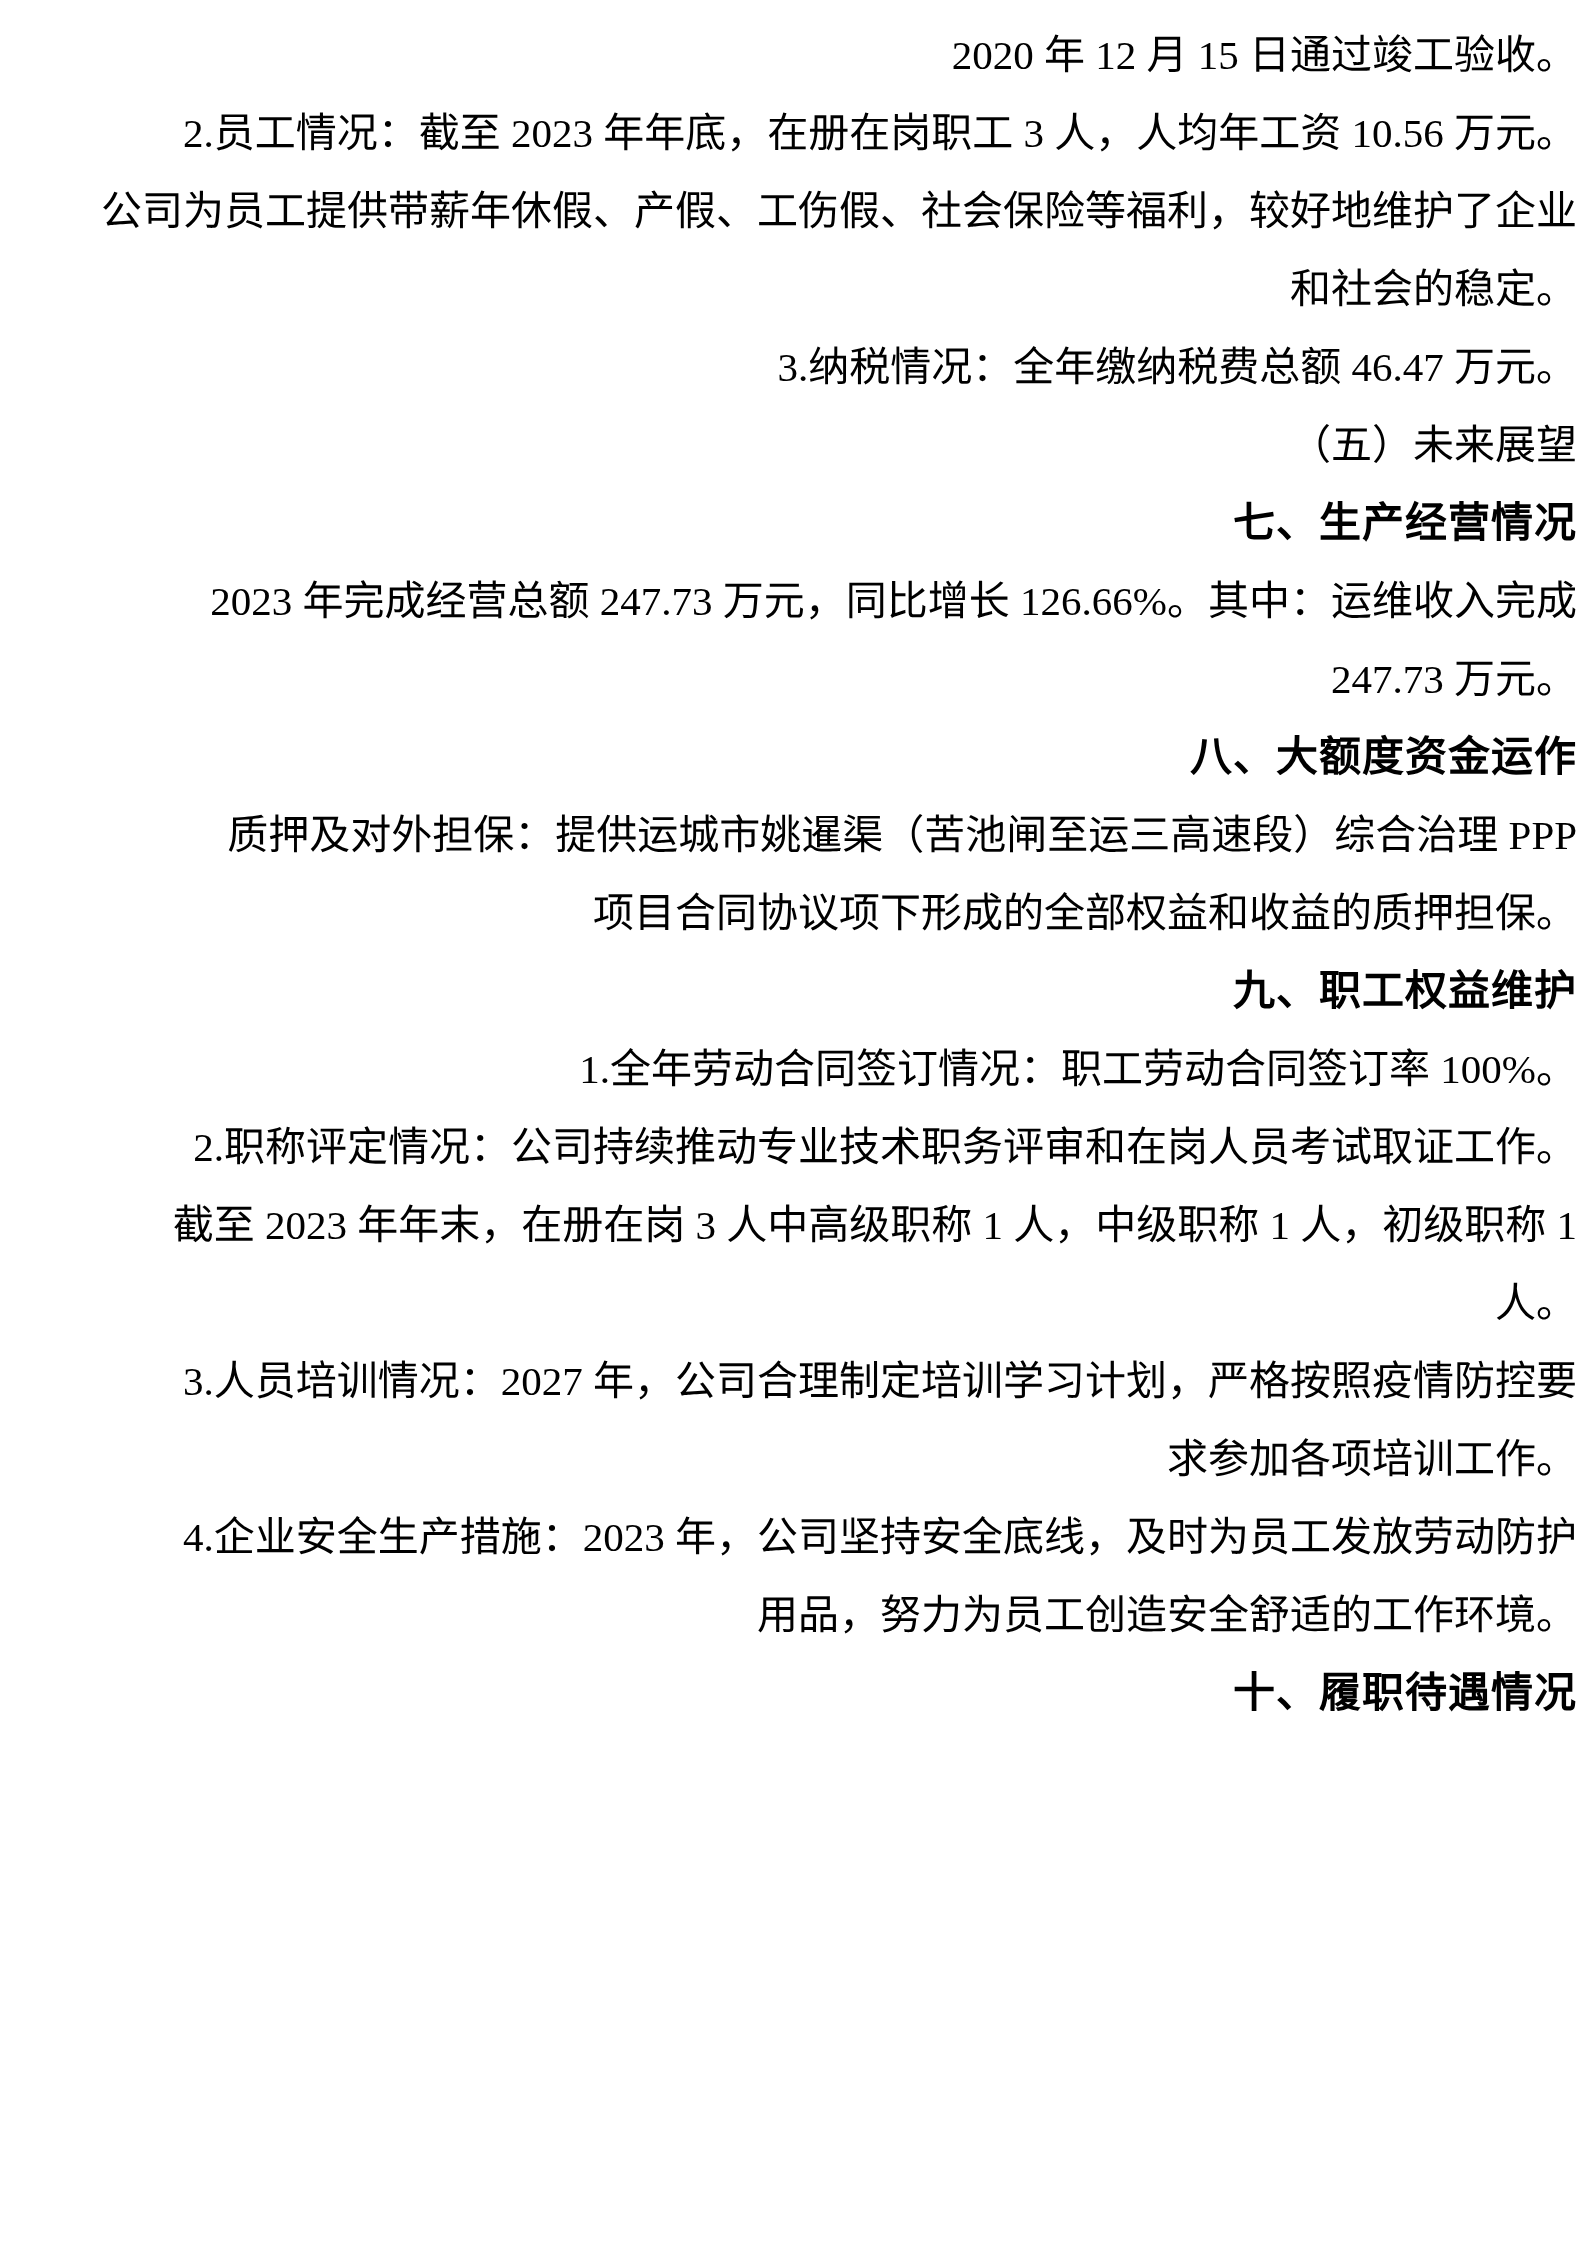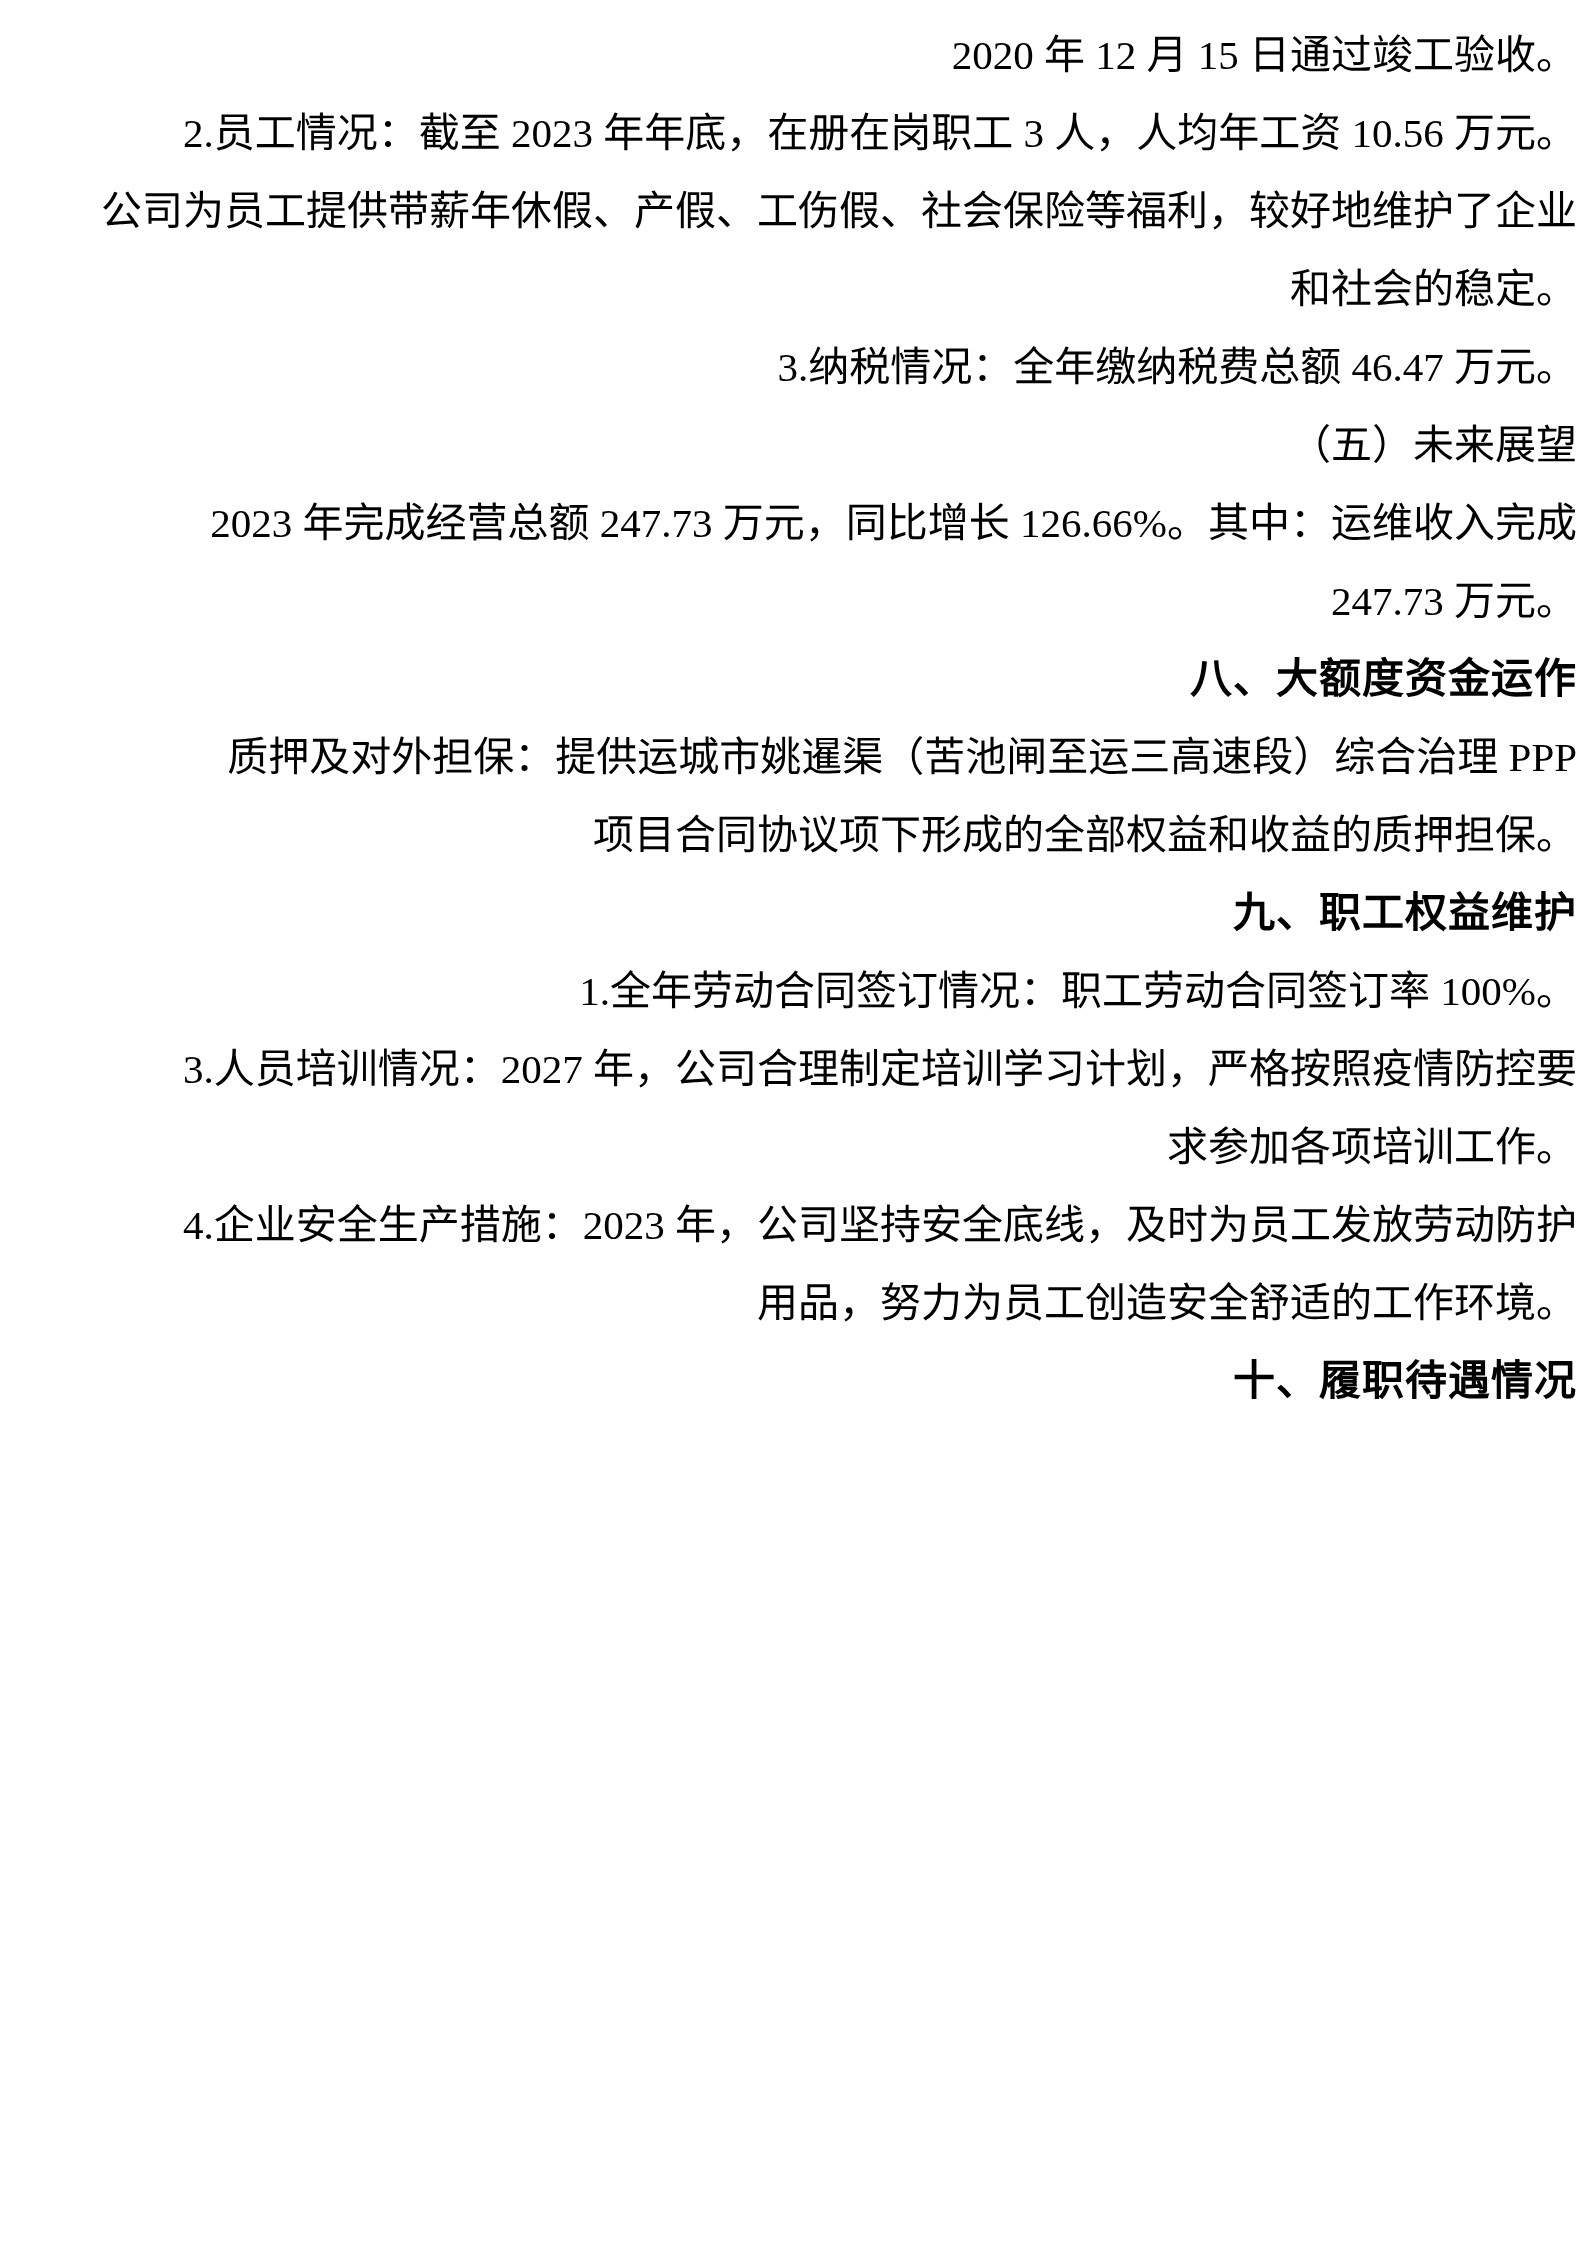--- a/index.html
+++ b/index.html
@@ -47,21 +47,23 @@
   }
 </style>
 </head>
 <body>
 
 <div class="page">
   <p class="para-noindent">2020 年 12 月 15 日通过竣工验收。</p>
   <p class="para">2.员工情况：截至 2023 年年底，在册在岗职工 3 人，人均年工资 10.56 万元。公司为员工提供带薪年休假、产假、工伤假、社会保险等福利，较好地维护了企业和社会的稳定。</p>
   <p class="para">3.纳税情况：全年缴纳税费总额 46.47 万元。</p>
   <p class="subhead">（五）未来展望</p>
+  <p class="head">七、生产经营情况</p>
   <p class="para">2023 年完成经营总额 247.73 万元，同比增长 126.66%。其中：运维收入完成 247.73 万元。</p>
   <p class="head">八、大额度资金运作</p>
   <p class="para">质押及对外担保：提供运城市姚暹渠（苦池闸至运三高速段）综合治理 PPP 项目合同协议项下形成的全部权益和收益的质押担保。</p>
   <p class="head">九、职工权益维护</p>
   <p class="para">1.全年劳动合同签订情况：职工劳动合同签订率 100%。</p>
+  <p class="para">2.职称评定情况：公司持续推动专业技术职务评审和在岗人员考试取证工作。截至 2023 年年末，在册在岗 3 人中高级职称 1 人，中级职称 1 人，初级职称 1 人。</p>
   <p class="para">3.人员培训情况：2027 年，公司合理制定培训学习计划，严格按照疫情防控要求参加各项培训工作。</p>
   <p class="para">4.企业安全生产措施：2023 年，公司坚持安全底线，及时为员工发放劳动防护用品，努力为员工创造安全舒适的工作环境。</p>
   <p class="head">十、履职待遇情况</p>
 </div>
 
 </body></html>

